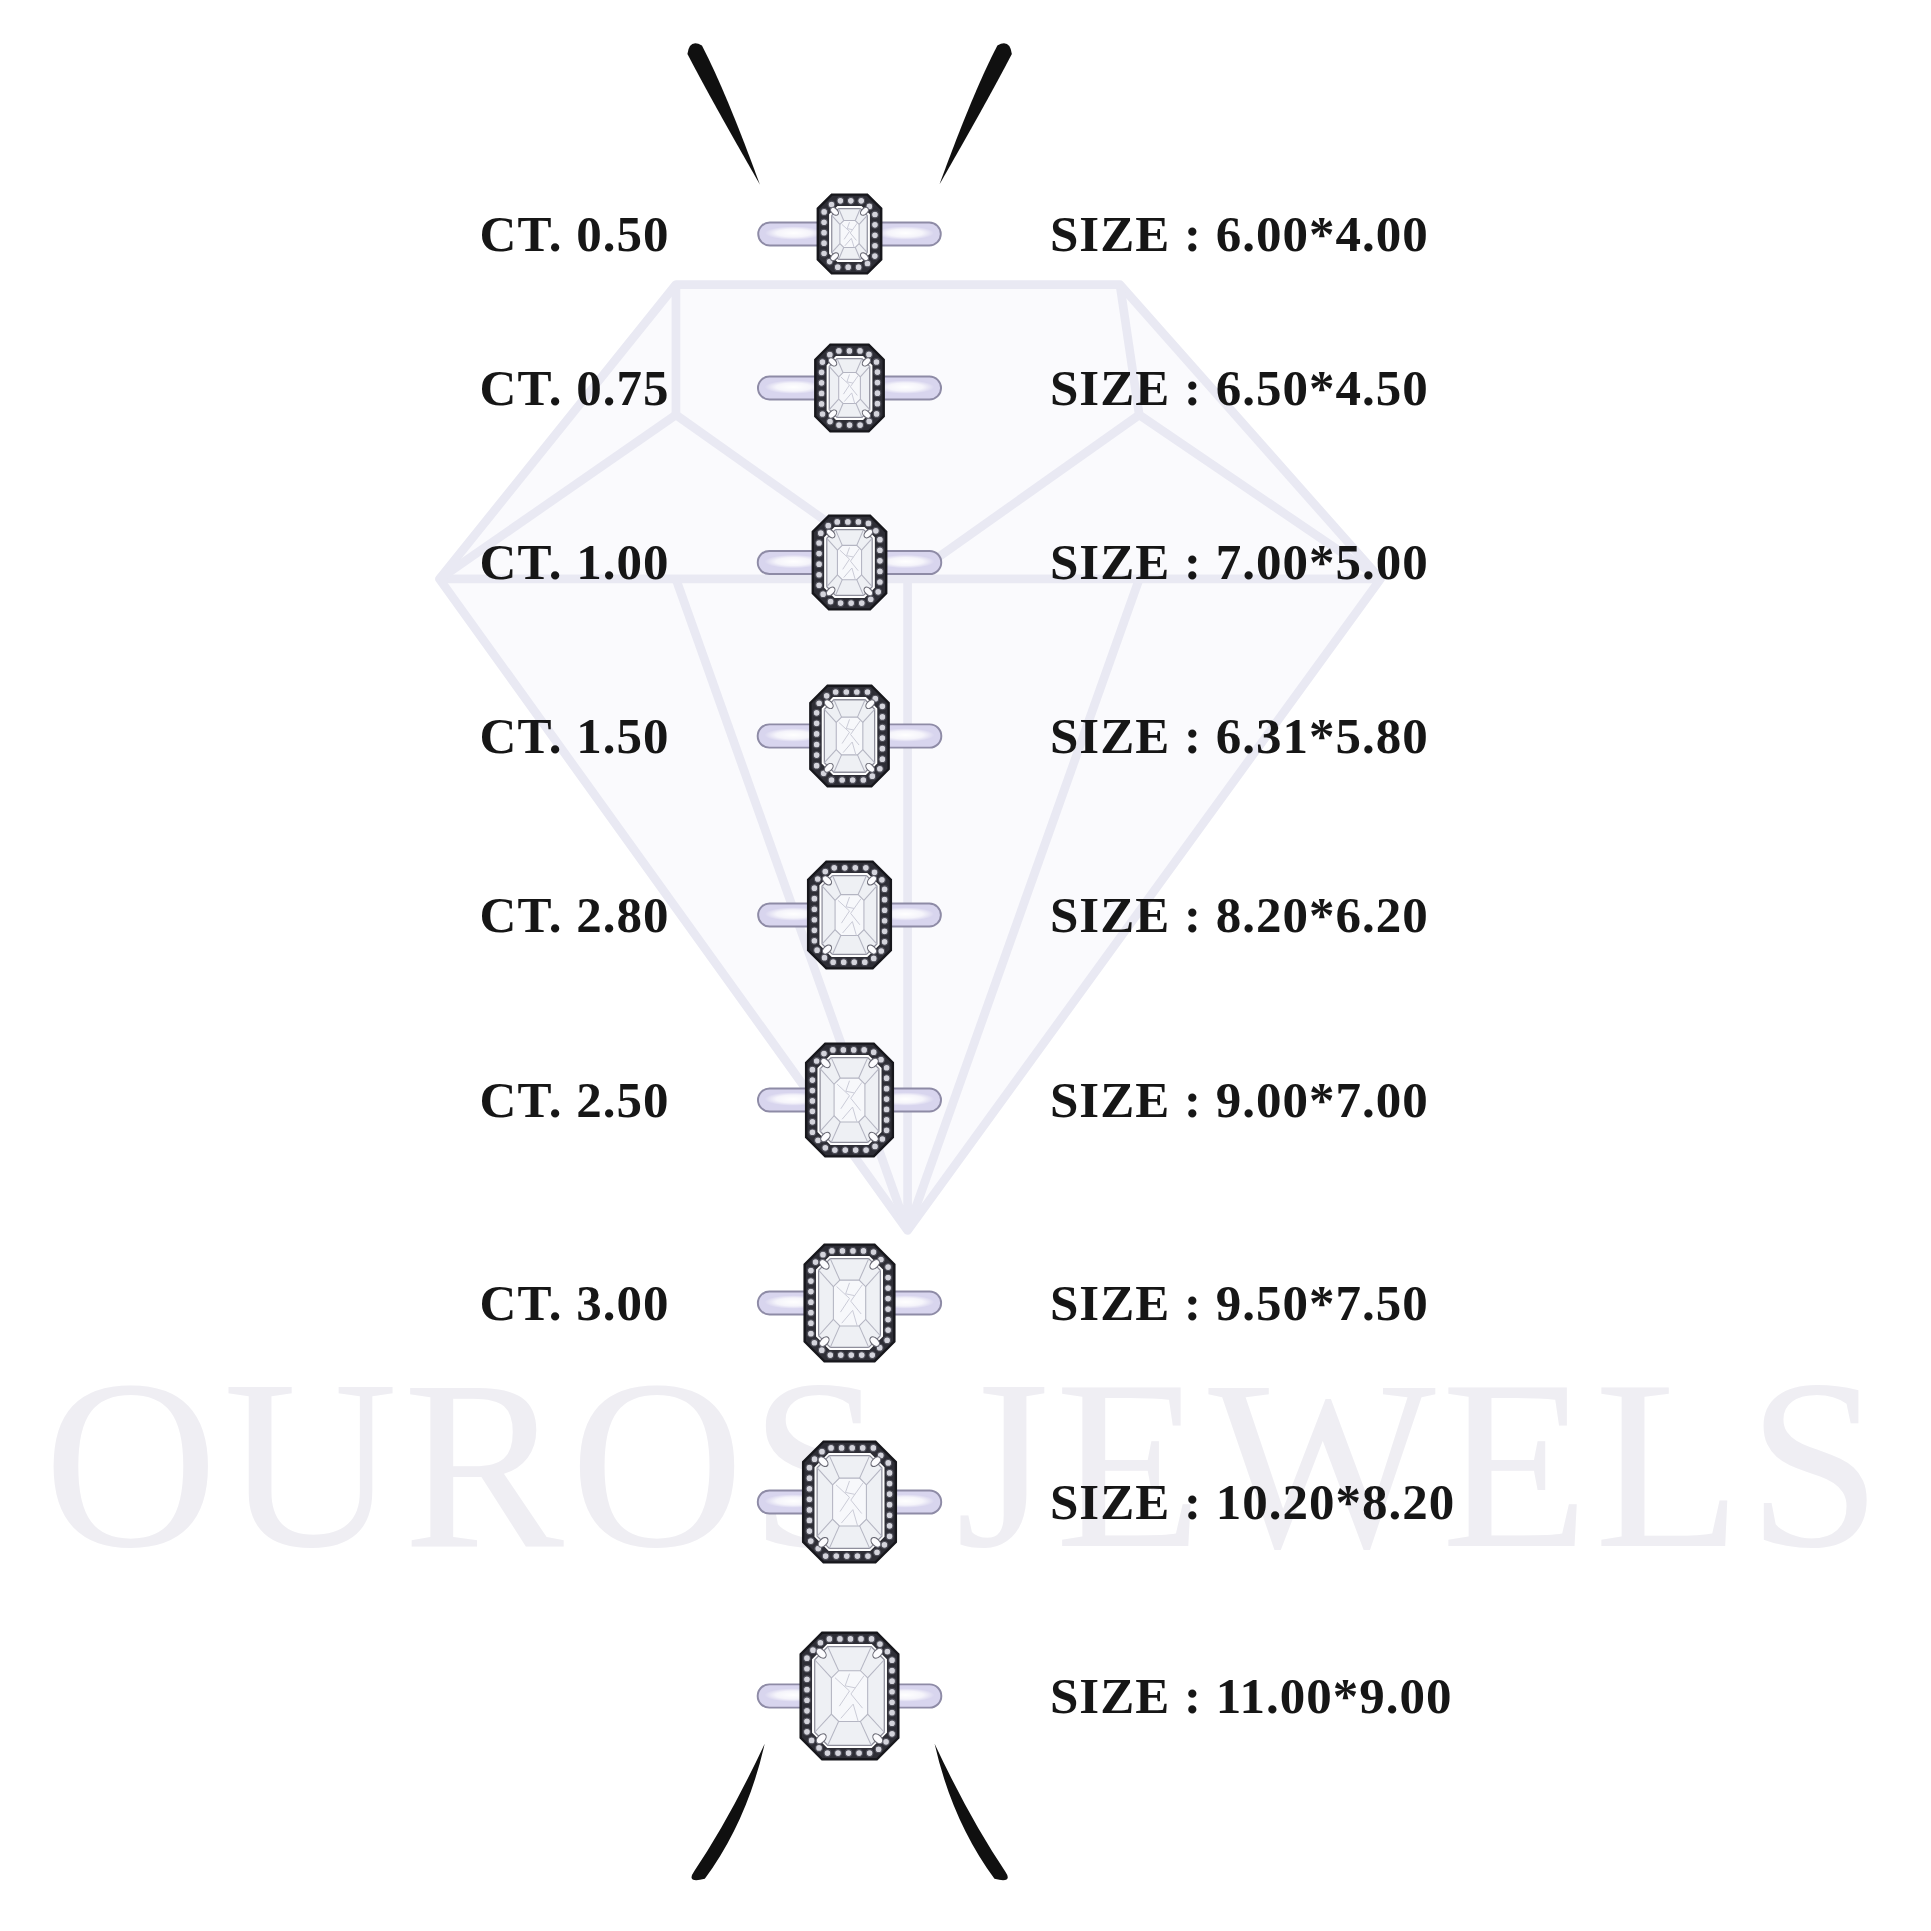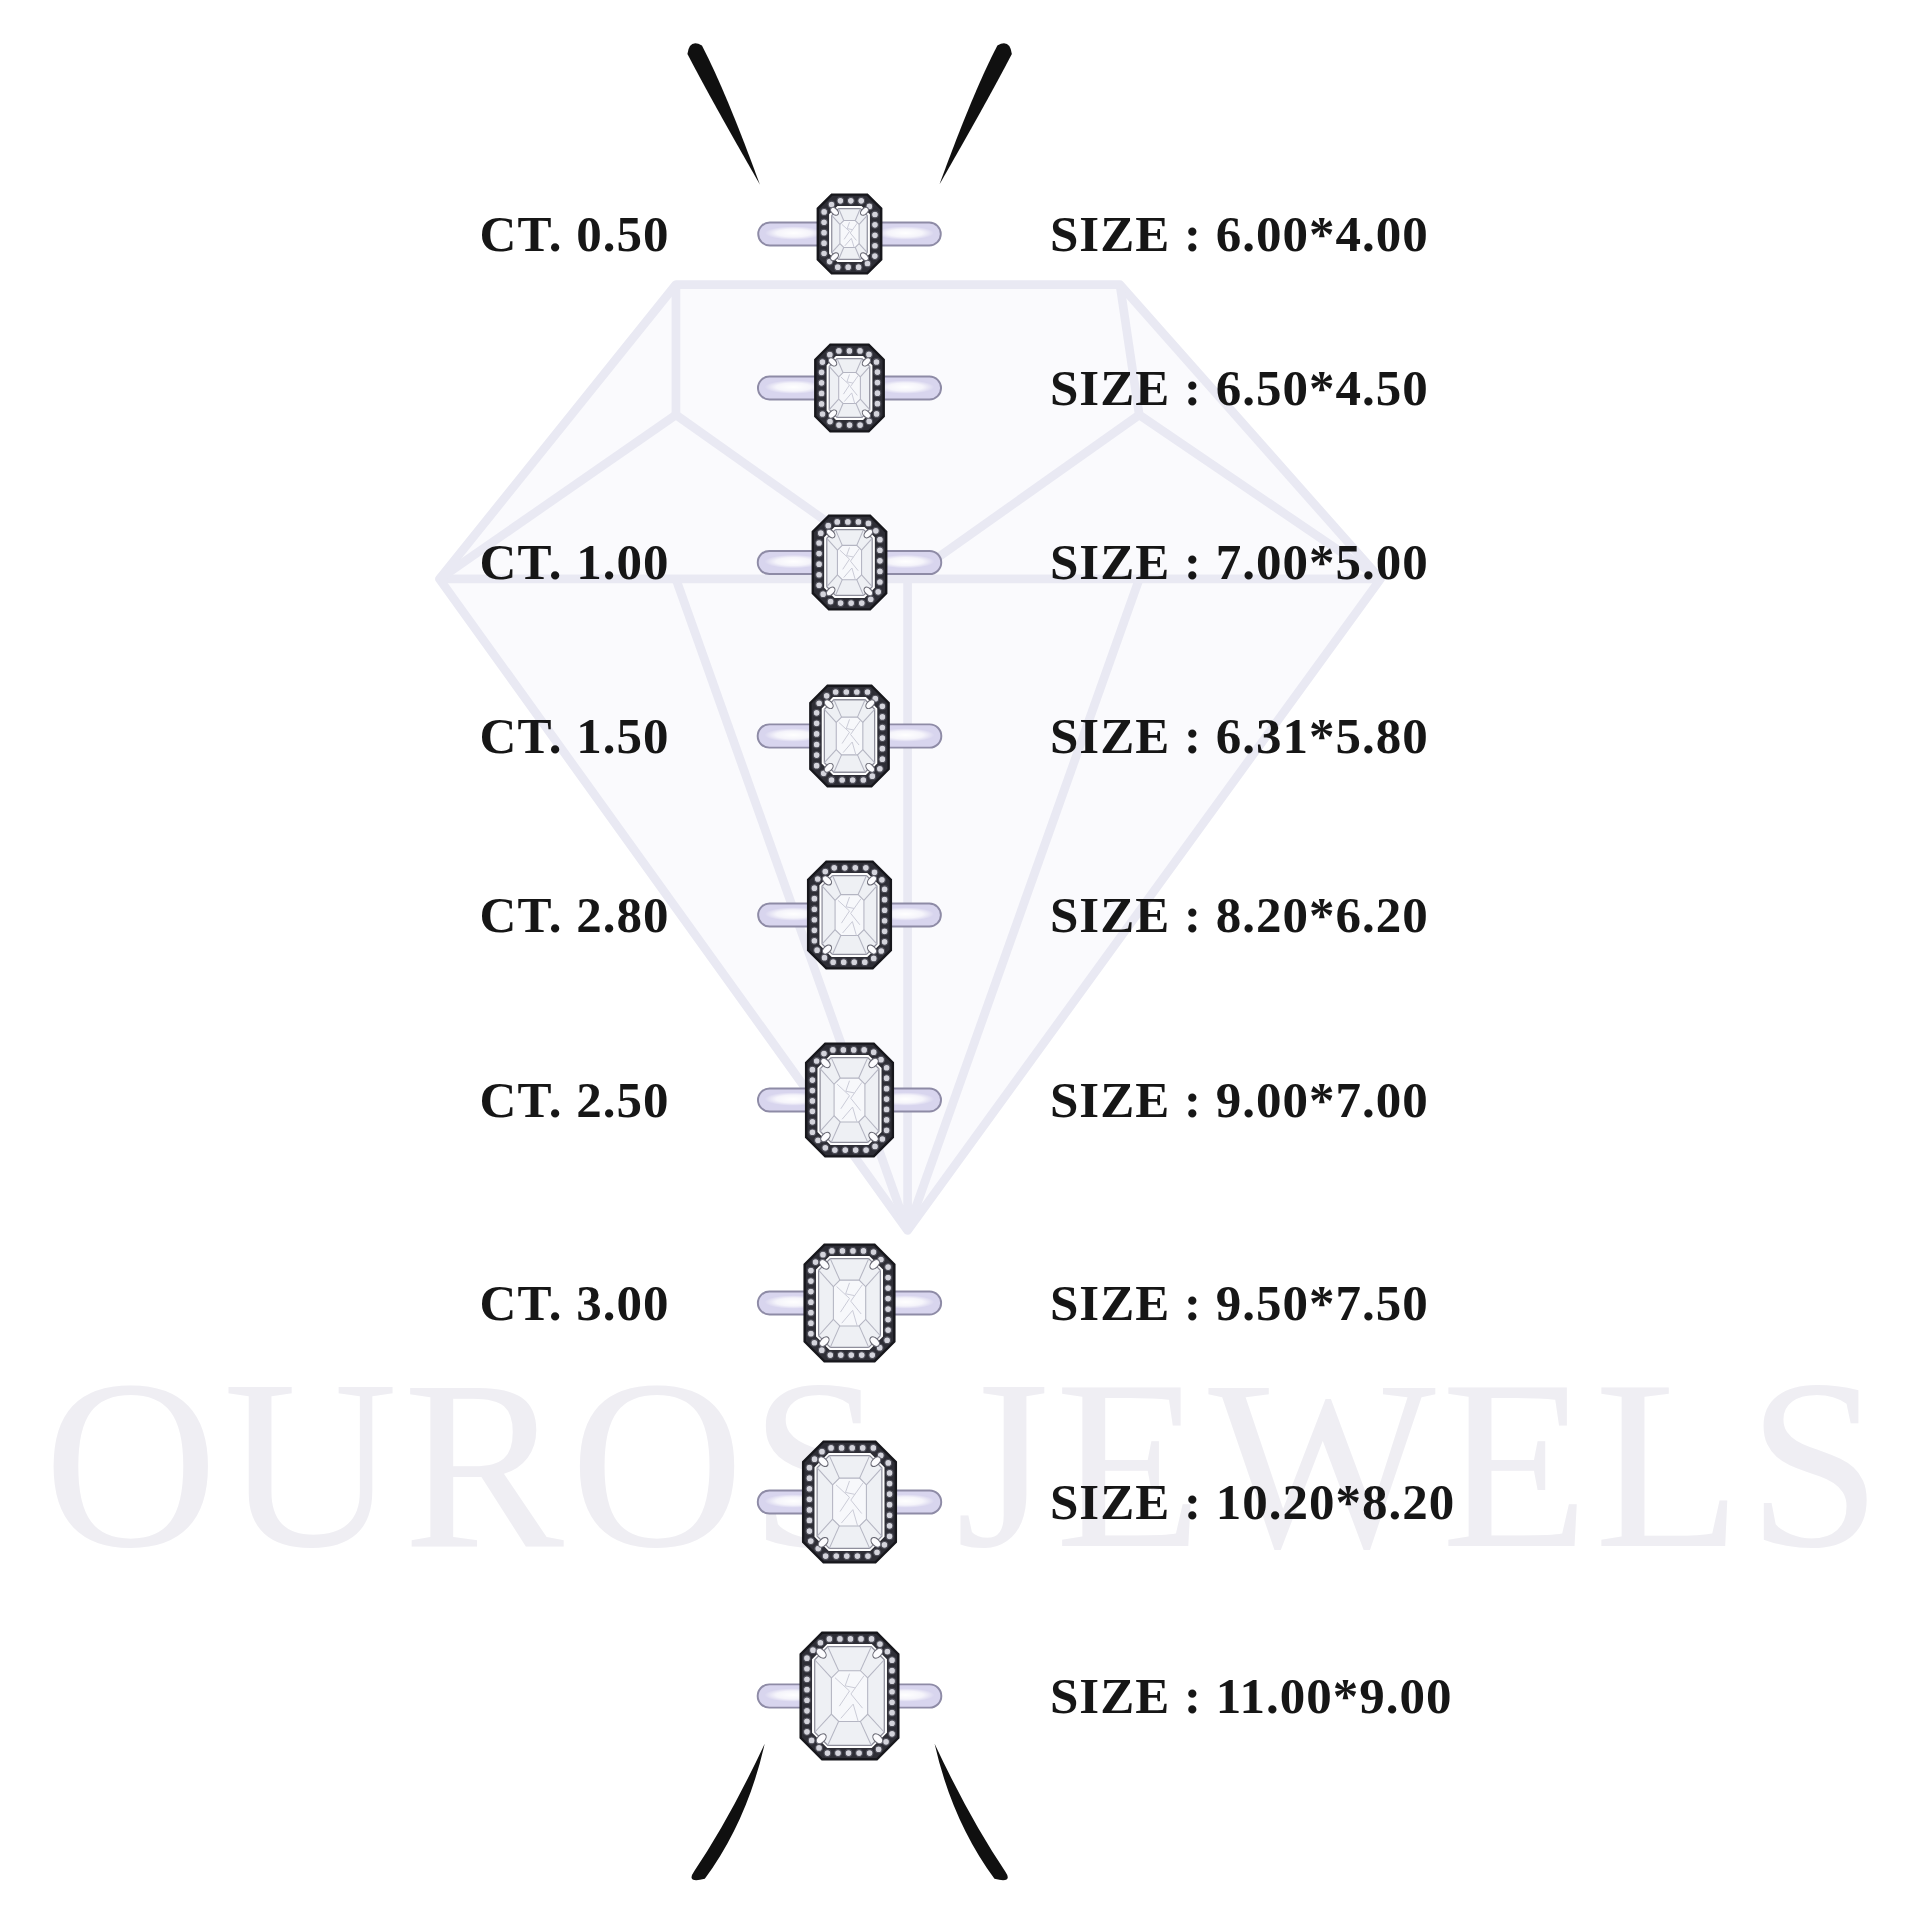--- a/index.html
+++ b/index.html
@@ -106,20 +106,21 @@
           <ellipse cx="89.4" cy="27.4" rx="4.9" ry="3.1" transform="rotate(45 89.4 27.4)" fill="#fcfcfe" stroke="#6a6a75" stroke-width="1.2"></ellipse>
           <ellipse cx="120.6" cy="27.4" rx="4.9" ry="3.1" transform="rotate(-45 120.6 27.4)" fill="#fcfcfe" stroke="#6a6a75" stroke-width="1.2"></ellipse>
           <ellipse cx="120.6" cy="74.6" rx="4.9" ry="3.1" transform="rotate(45 120.6 74.6)" fill="#fcfcfe" stroke="#6a6a75" stroke-width="1.2"></ellipse>
           <ellipse cx="89.4" cy="74.6" rx="4.9" ry="3.1" transform="rotate(-45 89.4 74.6)" fill="#fcfcfe" stroke="#6a6a75" stroke-width="1.2"></ellipse>
         </svg>
       </div>
     <div class="size-label">SIZE : 6.00*4.00</div>
   </div>
 
   <div class="row" style="top:335px;height:106px">
+    <div class="ct-label">CT. 0.75</div>
     <div class="ringwrap">
         <svg width="203" height="106" viewBox="0 0 210 110">
           <rect x="10" y="43" width="190" height="24" rx="12" fill="#d8d5ee" stroke="#8e8ba6" stroke-width="2"></rect>
           <ellipse cx="47" cy="54" rx="30" ry="7" fill="url(#bandGlow)"></ellipse>
           <ellipse cx="163" cy="54" rx="30" ry="7" fill="url(#bandGlow)"></ellipse>
           <polygon points="85.1,10.0 124.9,10.0 140.5,25.6 140.5,84.4 124.9,100.0 85.1,100.0 69.5,84.4 69.5,25.6" fill="#2e2e36" stroke="#17171c" stroke-width="2.5"></polygon>
           <circle cx="94.0" cy="16.5" r="3.5" fill="#d4d4dc" stroke="#4b4b55" stroke-width="1.1"></circle>
           <circle cx="104.9" cy="16.5" r="3.5" fill="#d4d4dc" stroke="#4b4b55" stroke-width="1.1"></circle>
           <circle cx="115.9" cy="16.5" r="3.5" fill="#d4d4dc" stroke="#4b4b55" stroke-width="1.1"></circle>
           <circle cx="125.2" cy="20.2" r="3.5" fill="#d4d4dc" stroke="#4b4b55" stroke-width="1.1"></circle>

